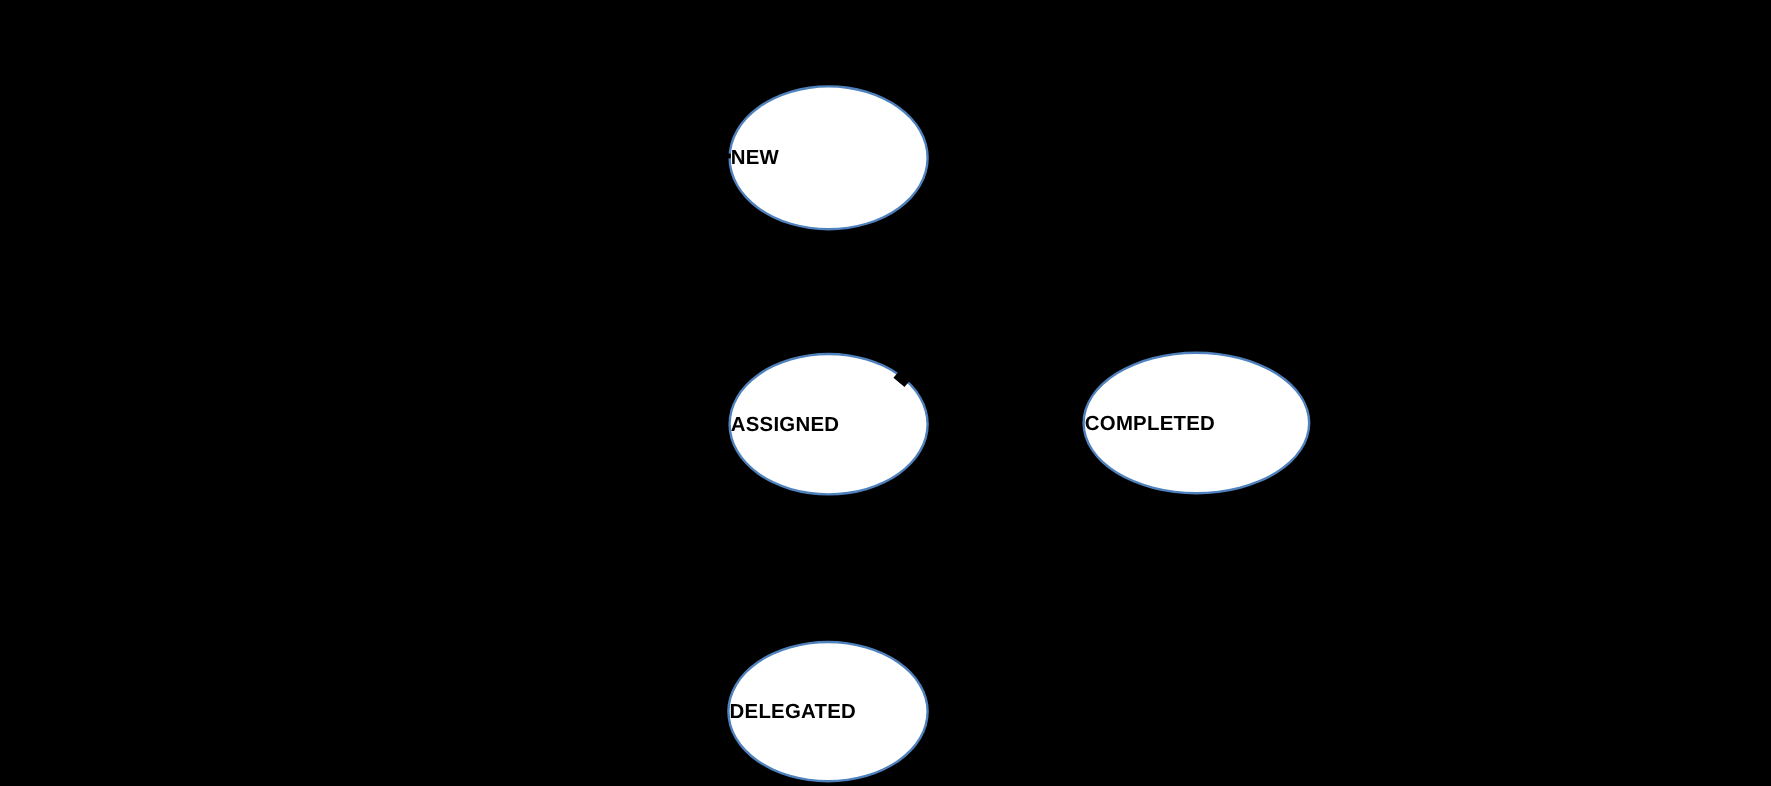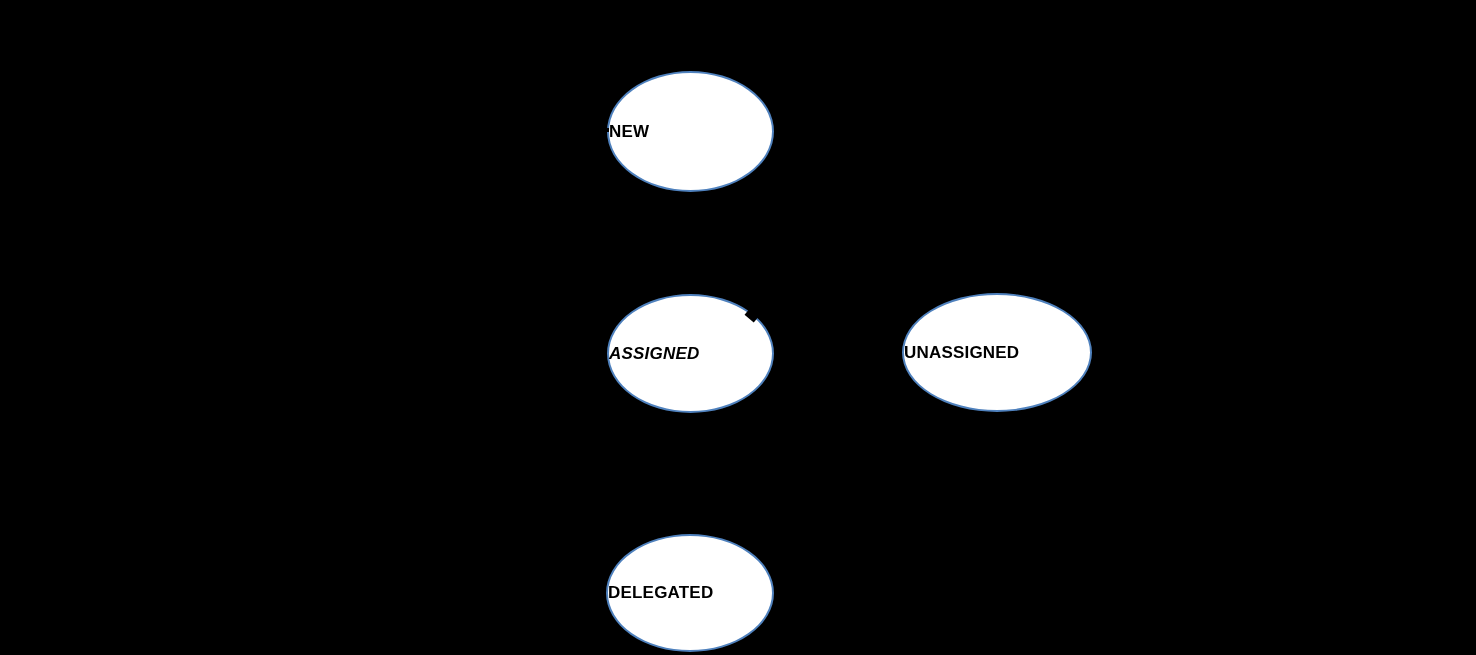--- a/index.html
+++ b/index.html
@@ -33,21 +33,21 @@
   }
   .node .label{
     font-size:17px;
     font-weight:700;
     color:var(--node-text);
     letter-spacing:0.2px;
     white-space:nowrap;
   }
   .node-new        {left:607px; top:71px;  width:167px; height:121px;}
   .node-unassigned {left:252px; top:294px; width:202px; height:119px;}
-  .node-assigned   {left:607px; top:294px; width:167px; height:119px;font-style:italic;}
+  .node-assigned   {left:607px; top:294px; width:167px; height:119px;}
   .node-delegated  {left:902px; top:293px; width:190px; height:119px;}
   .node-completed  {left:606px; top:534px; width:168px; height:118px;}
 
   
   .artifact{
     position:absolute;
     background:#000000;
   }
   .artifact-new-left{
     left:601px; top:128px;
@@ -67,21 +67,21 @@
   <div class="node node-new">
     <span class="label">NEW</span>
   </div>
 
 
   <div class="node node-assigned">
     <span class="label">ASSIGNED</span>
   </div>
 
   <div class="node node-delegated">
-    <span class="label">UNASSIGNED</span>
+    <span class="label">COMPLETED</span>
   </div>
 
   <div class="node node-completed">
     <span class="label">DELEGATED</span>
   </div>
 
   <div class="artifact artifact-new-left"></div>
   <div class="artifact artifact-assigned-topright"></div>
 
 </div>

